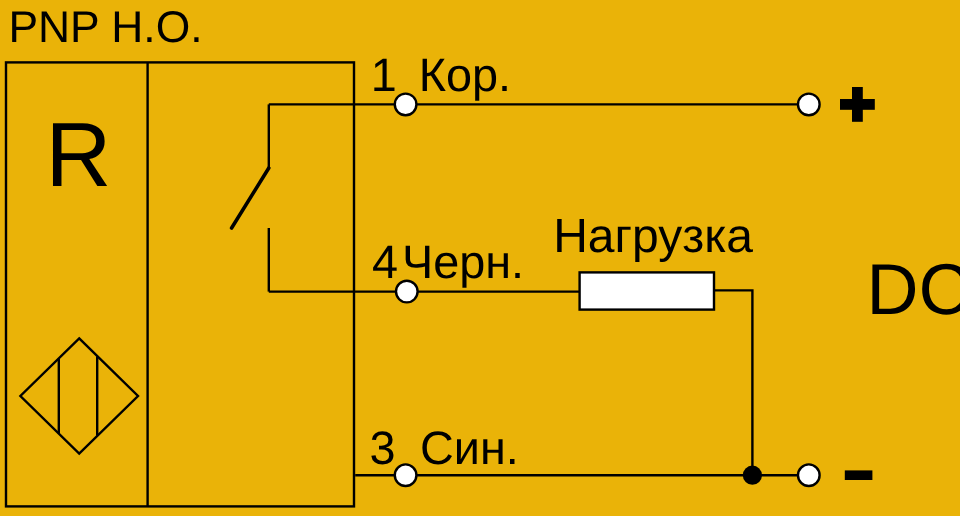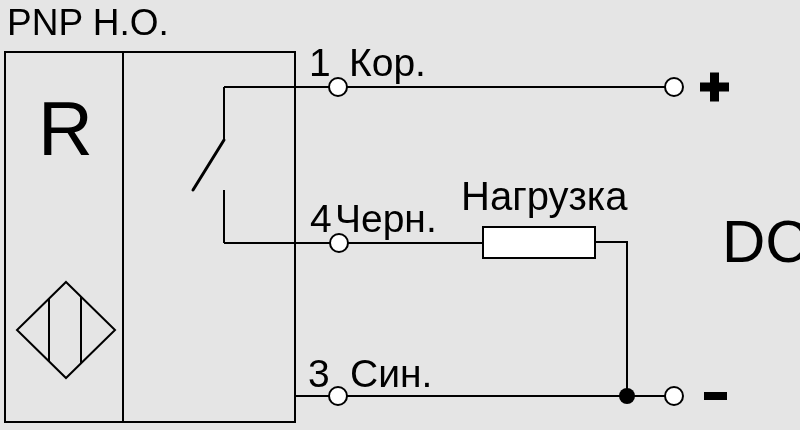--- a/index.html
+++ b/index.html
@@ -4,21 +4,21 @@
 <style>
   html, body {
     margin: 0;
     padding: 0;
     background: #ffffff;
   }
   #stage {
     position: relative;
     width: 800px;
     height: 430px;
-    background: #e5e5e5;
+    background: #eab308;
     overflow: hidden;
   }
   #stage svg {
     position: absolute;
     left: 0;
     top: 0;
     display: block;
   }
   .stroke {
     stroke: #000000;

